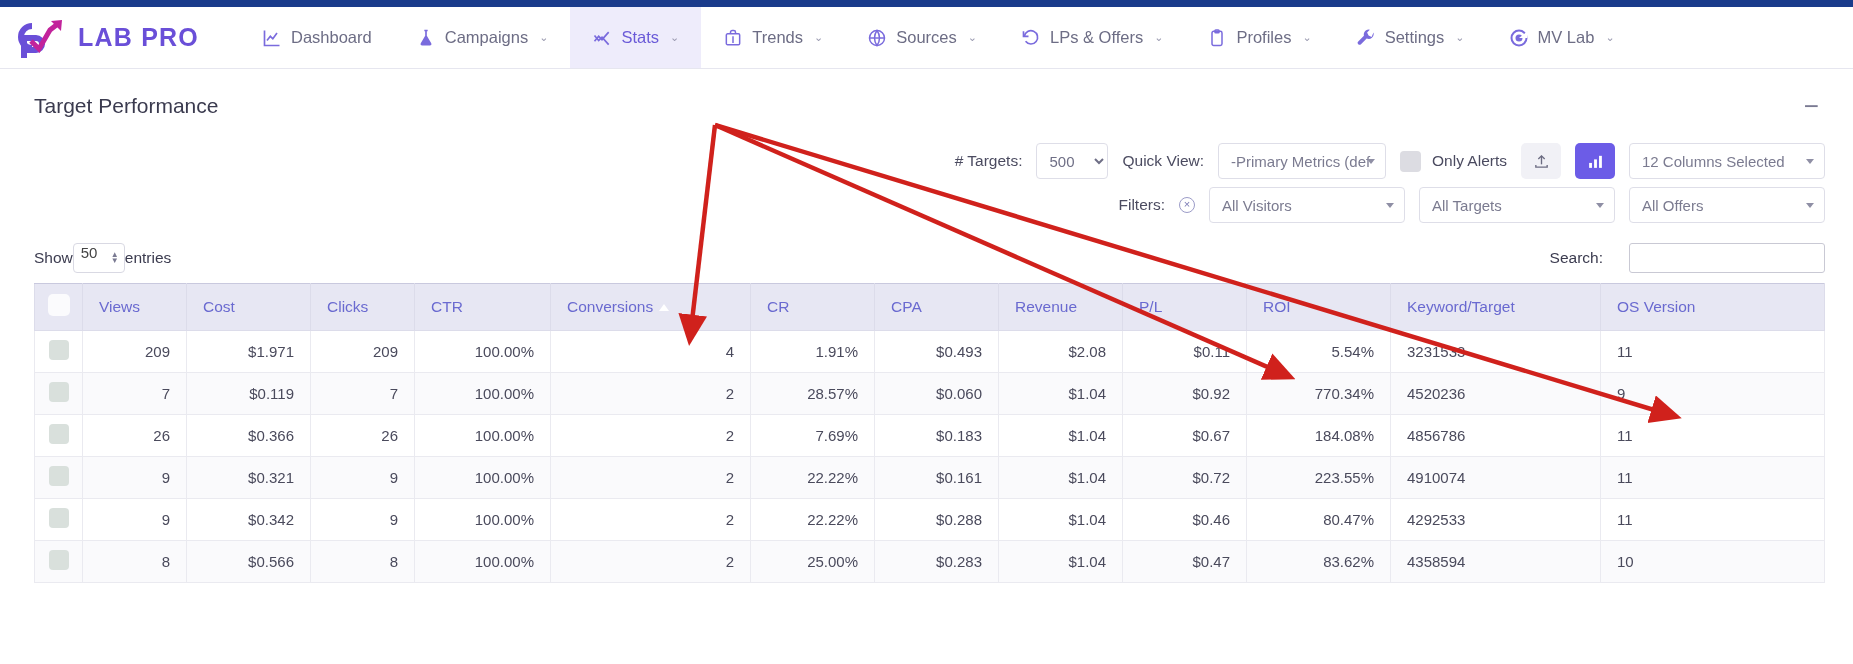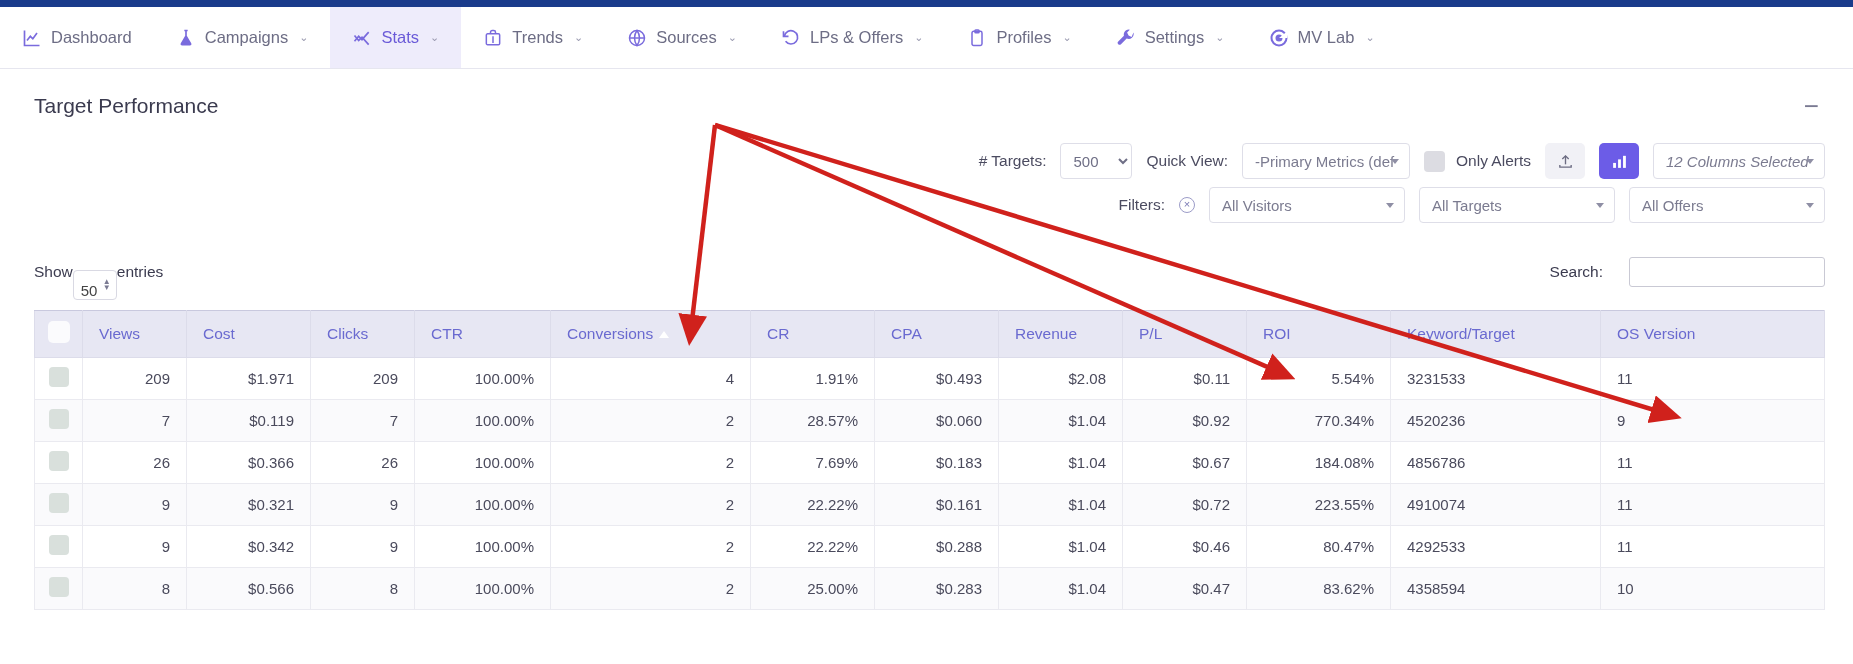--- a/index.html
+++ b/index.html
@@ -70,21 +70,21 @@
     border-left:4.5px solid transparent; border-right:4.5px solid transparent;
     border-top:5.5px solid #8f8fa5; margin-top:-2px;
   }
   select.sel-native {
     height:36px; border:1px solid #dedee8; border-radius:4px; background:#fff;
     font-size:15px; color:#6f6f86; padding:0 8px; font-family:"Liberation Sans",sans-serif;
     cursor:pointer;
   }
   .w-targets { width: 72px; }
   .w-quick { width: 168px; }
-  .w-cols { width: 172px; font-style: italic; }
+  .w-cols { width: 196px; }
   .w-filter { width: 196px; }
 
   .chk-row { display:flex; align-items:center; gap:11px; }
   .chk-box {
     width:21px; height:21px; background:#dcdce2; border-radius:4px; cursor:pointer;
   }
   .chk-lbl { font-size:15.5px; color:#4b4b60; }
 
   .icon-btn {
     width:40px; height:36px; border-radius:5px; background:#f1f1f6;
@@ -100,23 +100,23 @@
     cursor:pointer; flex:none;
   }
 
   
   .table-meta {
     display:flex; align-items:center; justify-content:space-between;
     padding: 16px 28px 10px 34px;
   }
   .show-entries { display:flex; align-items:center; font-size:15.5px; color:#3b3b4f; }
   .entries-box {
-    height:30px; width:44px; border:1px solid #d9d9e3; border-radius:4px;
-    font-size:15px; color:#444; display:flex; align-items:flex-end;
-    padding-left:7px; position:relative; background:#fff; cursor:pointer;margin-top:27px;
+    height:30px; width:52px; border:1px solid #d9d9e3; border-radius:4px;
+    font-size:15px; color:#444; display:flex; align-items:flex-start;
+    padding-left:7px; position:relative; background:#fff; cursor:pointer;
   }
   .entries-box .spin {
     position:absolute; right:5px; top:50%; transform:translateY(-50%);
     display:flex; flex-direction:column; line-height:6px; color:#7a7a92; font-size:8px;
   }
   .search-wrap { display:flex; align-items:center; gap:26px; }
   .search-lbl { font-size:15.5px; color:#3b3b4f; }
   .search-input {
     width:196px; height:30px; border:1px solid #c9c9d4; border-radius:3px;
     background:#fff; outline:none; padding:0 8px; font-size:14px;
@@ -153,20 +153,31 @@
   .anno { position:absolute; left:0; top:0; width:1853px; height:664px; pointer-events:none; }
 </style>
 </head>
 <body>
 
 <div class="page">
 
   <div class="top-strip"></div>
 
   <div class="navbar">
+    <div class="brand">
+      <div class="brand-mark">
+        <svg viewBox="0 0 64 44">
+          <path d="M22 10 A11 11 0 1 0 22 32" fill="none" stroke="#6a4fd8" stroke-width="6"></path>
+          <path d="M14 22 L14 42 M14 22 L26 22 A6 6 0 0 1 26 34 L14 34" fill="none" stroke="#6a4fd8" stroke-width="6"></path>
+          <path d="M21 25 L29 33 L40 14 L49 7" fill="none" stroke="#c2239b" stroke-width="5"></path>
+          <path d="M41 5 L52 4 L51 15 Z" fill="#c2239b"></path>
+        </svg>
+      </div>
+      <span class="brand-text">LAB PRO</span>
+    </div>
 
     <div class="nav-items">
       <div class="nav-item">
         <span class="nav-ico">
             <svg viewBox="0 0 24 24" fill="none" stroke="#7a6bdd" stroke-width="2">
               <path d="M3 3v18h18"></path>
               <path d="M6 15l4-5 3 3 5-7"></path>
             </svg>
           </span>
         <span>Dashboard</span>

